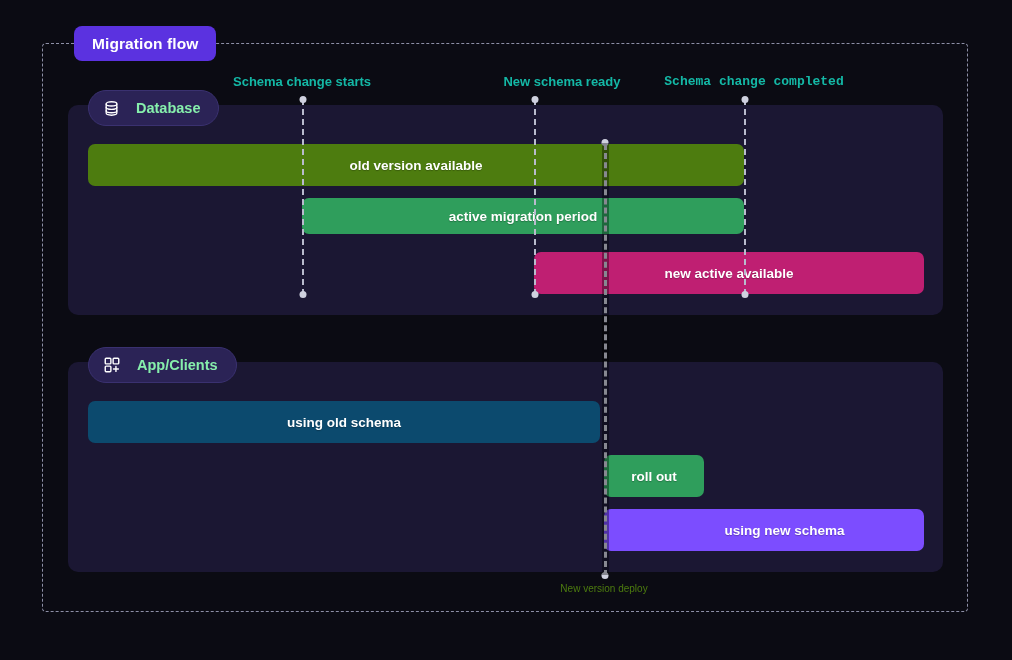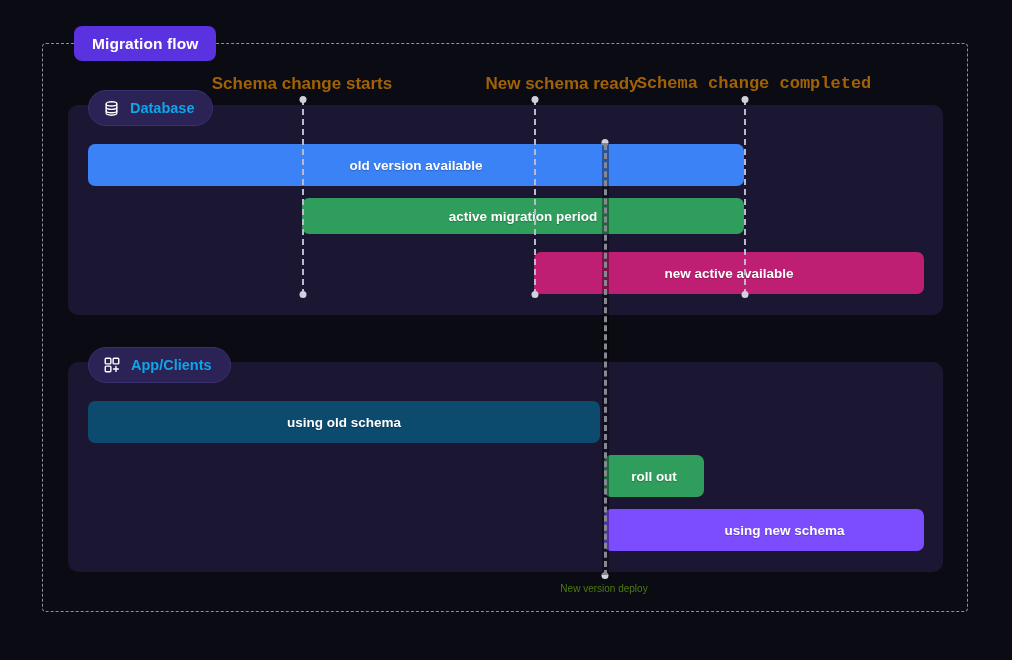--- a/index.html
+++ b/index.html
@@ -51,40 +51,40 @@
   }
   .panel.db   { top: 105px; height: 210px; }
   .panel.app  { top: 362px; height: 210px; }
 
   
   .sec-badge {
     position: absolute;
     left: 88px;
     height: 36px;
     padding: 0 18px 0 14px;
-    display: flex; align-items: center; gap: 10px;
+    display: flex; align-items: center; gap: 16px;
     background: #2b2356;
     border: 1px solid #3a3170;
     border-radius: 18px;
-    color: #0ea5e9;
+    color: #86efac;
     font-size: 14.5px;
     font-weight: bold;
     z-index: 30;
   }
   .sec-badge.db  { top: 90px; }
   .sec-badge.app { top: 347px; }
   .sec-badge svg { display: block; }
 
   
   .mlabel {
     position: absolute;
     top: 74px;
     transform: translateX(-50%);
-    color: #a16207;
-    font-size: 17px;
+    color: #14b8a6;
+    font-size: 13px;
     font-weight: bold;
     white-space: nowrap;
     z-index: 30;
   }
 
   
   .mline {
     position: absolute;
     width: 0;
     border-left: 2px dashed #b9bbcd;
@@ -184,21 +184,21 @@
       <div class="mlabel" style="left: 562px;">New schema ready</div>
       <div class="mline" style="left: 534px; top: 99px; height: 196px;"></div>
       <div class="mdot" style="left: 535px; top: 96px;"></div>
       <div class="mdot" style="left: 535px; top: 291px;"></div>
       <div class="mlabel" style="left: 754px; font-family: Liberation Mono, monospace;">Schema change completed</div>
       <div class="mline" style="left: 744px; top: 99px; height: 196px;"></div>
       <div class="mdot" style="left: 745px; top: 96px;"></div>
       <div class="mdot" style="left: 745px; top: 291px;"></div>
     </div>
   <div id="bars-layer">
-      <div class="bar" style="left: 88px; top: 144px; width: 656px; height: 42px; background: #3b82f6;">
+      <div class="bar" style="left: 88px; top: 144px; width: 656px; height: 42px; background: #4d7c0f;">
         <span>old version available</span>
       </div>
       <div class="bar" style="left: 302px; top: 198px; width: 442px; height: 36px; background: rgb(47, 158, 92);">
         <span>active migration period</span>
       </div>
       <div class="bar" style="left: 534px; top: 252px; width: 390px; height: 42px; background: rgb(191, 31, 114);">
         <span>new active available</span>
       </div>
       <div class="bar" style="left: 88px; top: 401px; width: 512px; height: 42px; background: #0c4a6e;">
         <span>using old schema</span>

